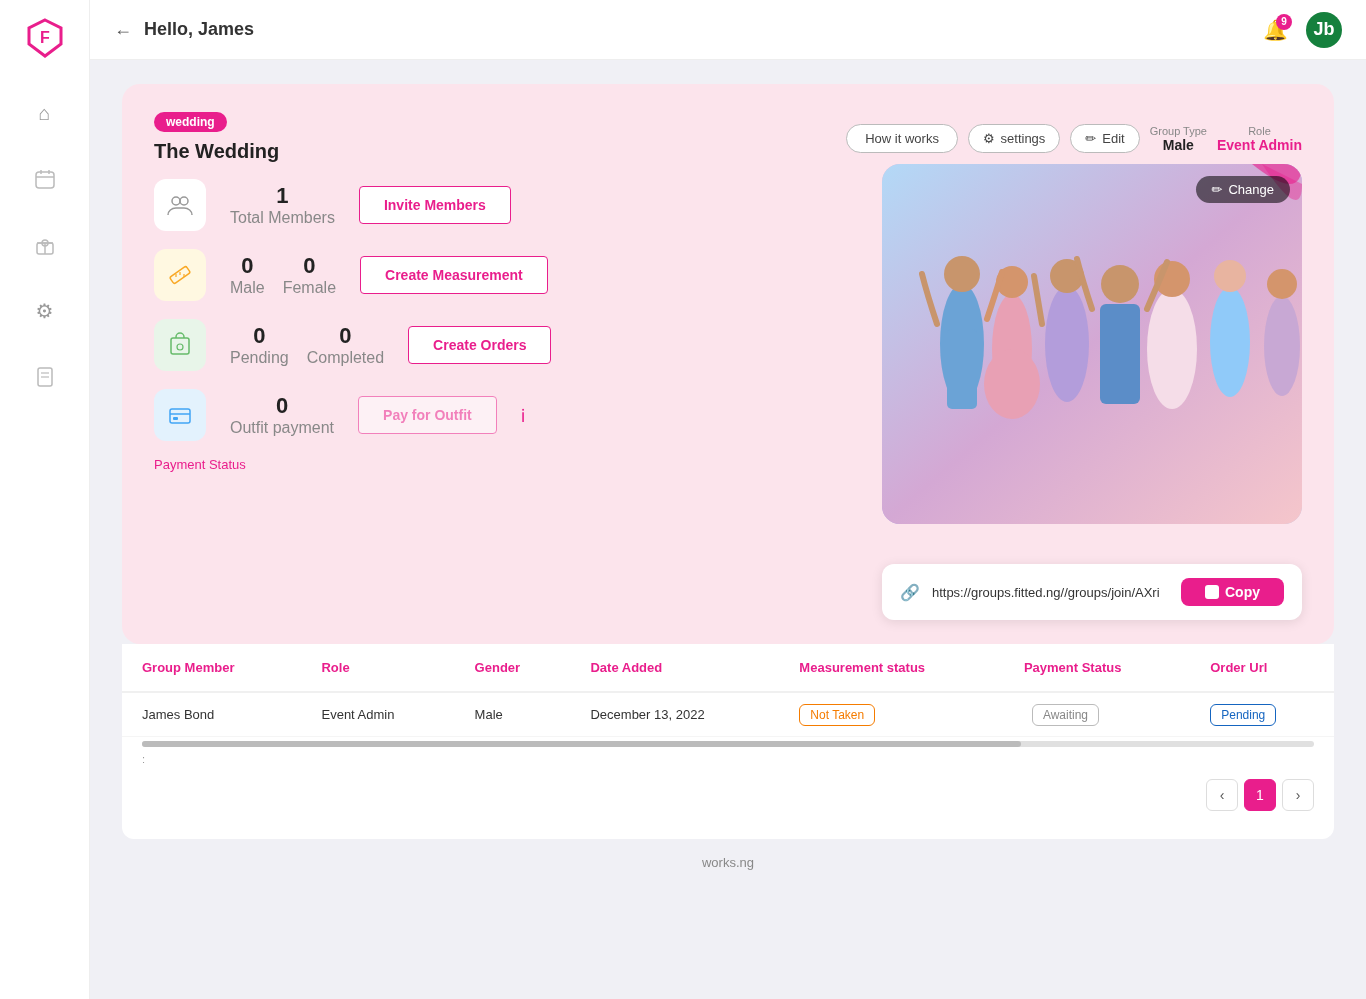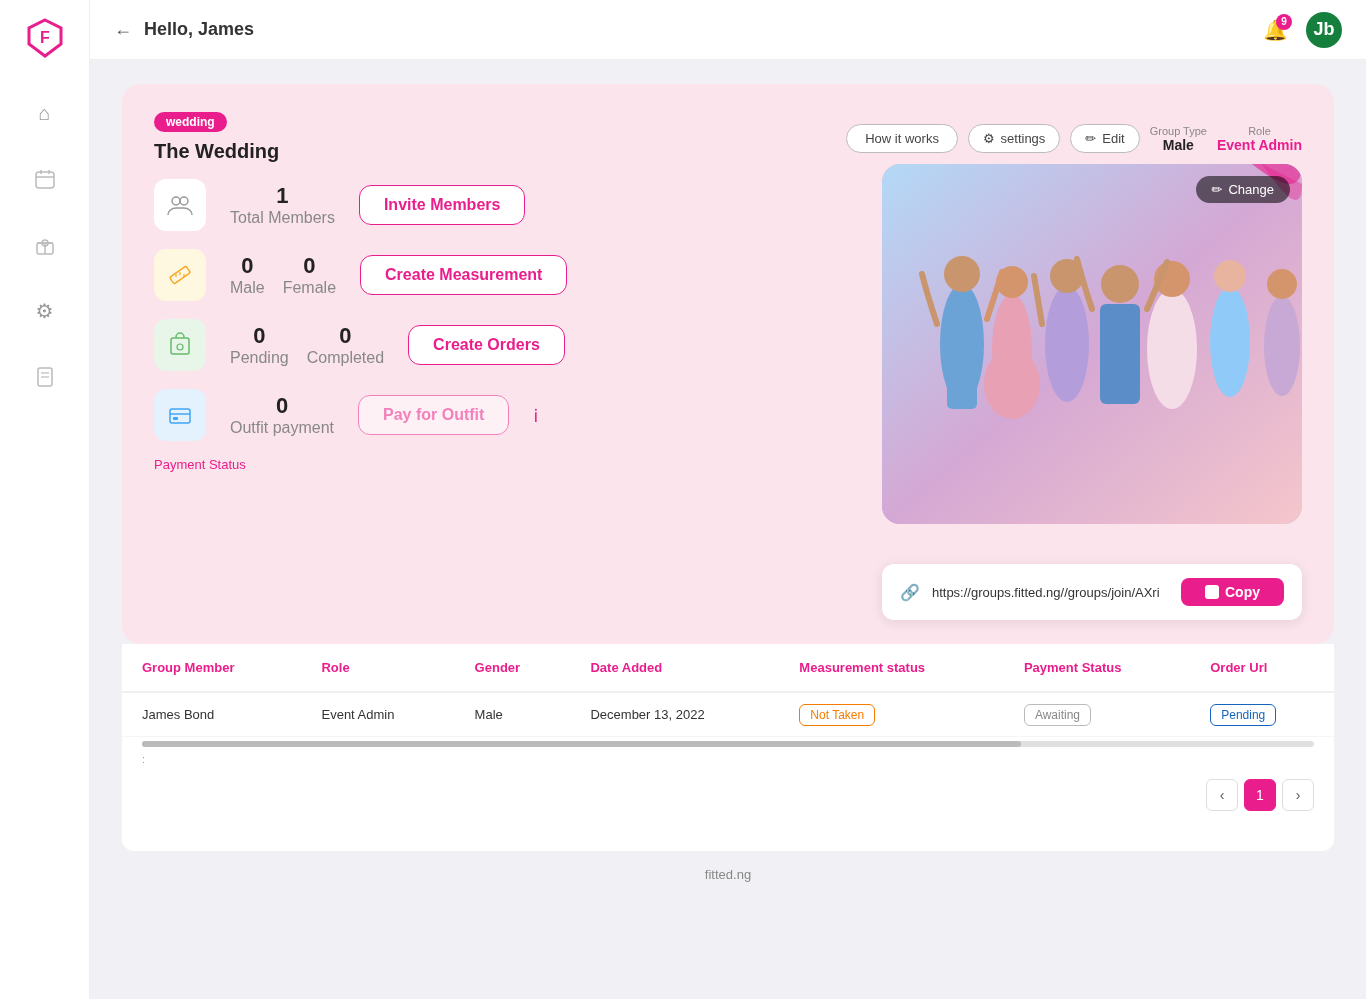--- a/index.html
+++ b/index.html
@@ -92,21 +92,21 @@
     .stat-icon-box.green { background: #e8f5e9; }
     .stat-icon-box.blue { background: #e3f2fd; }
 
     .stat-nums { display: flex; gap: 18px; align-items: flex-end; }
     .stat-num-item { text-align: center; }
     .stat-num { font-size: 22px; font-weight: 700; color: #222; }
     .stat-label { font-size: 16px; color: #888; }
 
     .btn-pink-outline {
       border: 1.5px solid #e91e8c; background: #fff; color: #e91e8c;
-      border-radius: 12px; padding: 10px 24px; font-size: 16px; font-weight: 600;
+      border-radius: 4px; padding: 10px 24px; font-size: 14px; font-weight: 600;
       cursor: pointer; white-space: nowrap;
     }
     .btn-pink-outline:disabled, .btn-pink-outline.disabled {
       opacity: 0.5; cursor: not-allowed;
     }
 
     
     .event-image-wrap {
       position: absolute; right: 32px; top: 80px; width: 420px; height: 360px;
       border-radius: 18px; overflow: hidden;
@@ -139,37 +139,37 @@
       padding: 6px 24px; font-size: 14px; font-weight: 600; cursor: pointer;
       white-space: nowrap; display: flex; align-items: center; gap: 6px;
     }
 
     
     .payment-status-row {
       margin-top: 16px; color: #e91e8c; font-size: 13px; font-weight: 500;
     }
 
     
-    .table-section { background: #fff; border-radius: 0 0 12px 12px; padding: 0 0 28px 0; margin-top: 0; }
+    .table-section { background: #fff; border-radius: 0 0 12px 12px; padding: 0 0 16px 0; margin-top: 0; }
     .table-wrap { overflow-x: auto; }
     table { width: 100%; border-collapse: collapse; }
     thead tr { background: #fff; border-bottom: 2px solid #f0f0f0; }
     th {
       padding: 16px 20px; text-align: left; font-size: 13px; font-weight: 600;
       color: #e91e8c; white-space: nowrap;
     }
     td { padding: 14px 20px; font-size: 13px; color: #333; }
     tbody tr { border-bottom: 1px solid #f5f5f5; }
 
     .badge {
       border: 1px solid currentColor; border-radius: 6px; padding: 3px 10px;
       font-size: 12px; font-weight: 500;
     }
     .badge-orange { color: #f57c00; border-color: #f57c00; }
-    .badge-grey { color: #888; border-color: #bbb; }
+    .badge-grey { color: #888; border-color: #bbb; margin-left: 8px; }
     .badge-blue { color: #1565c0; border-color: #1565c0; }
 
     
     .pagination {
       display: flex; align-items: center; justify-content: flex-end;
       gap: 6px; padding: 12px 20px;
     }
     .pg-btn {
       width: 32px; height: 32px; border: 1px solid #ddd; background: #fff;
       border-radius: 6px; cursor: pointer; display: flex; align-items: center;
@@ -461,17 +461,17 @@
       <div style="text-align:left;padding:2px 20px;font-size:11px;color:#999;">:</div>
 
       <div class="pagination">
         <button class="pg-btn">‹</button>
         <button class="pg-btn active">1</button>
         <button class="pg-btn">›</button>
       </div>
     </div>
 
     <div class="footer">
-      <span>fitted.ng</span>
+      <span>works.ng</span>
     </div>
 
   </div>
 </div>
 
 </body></html>

